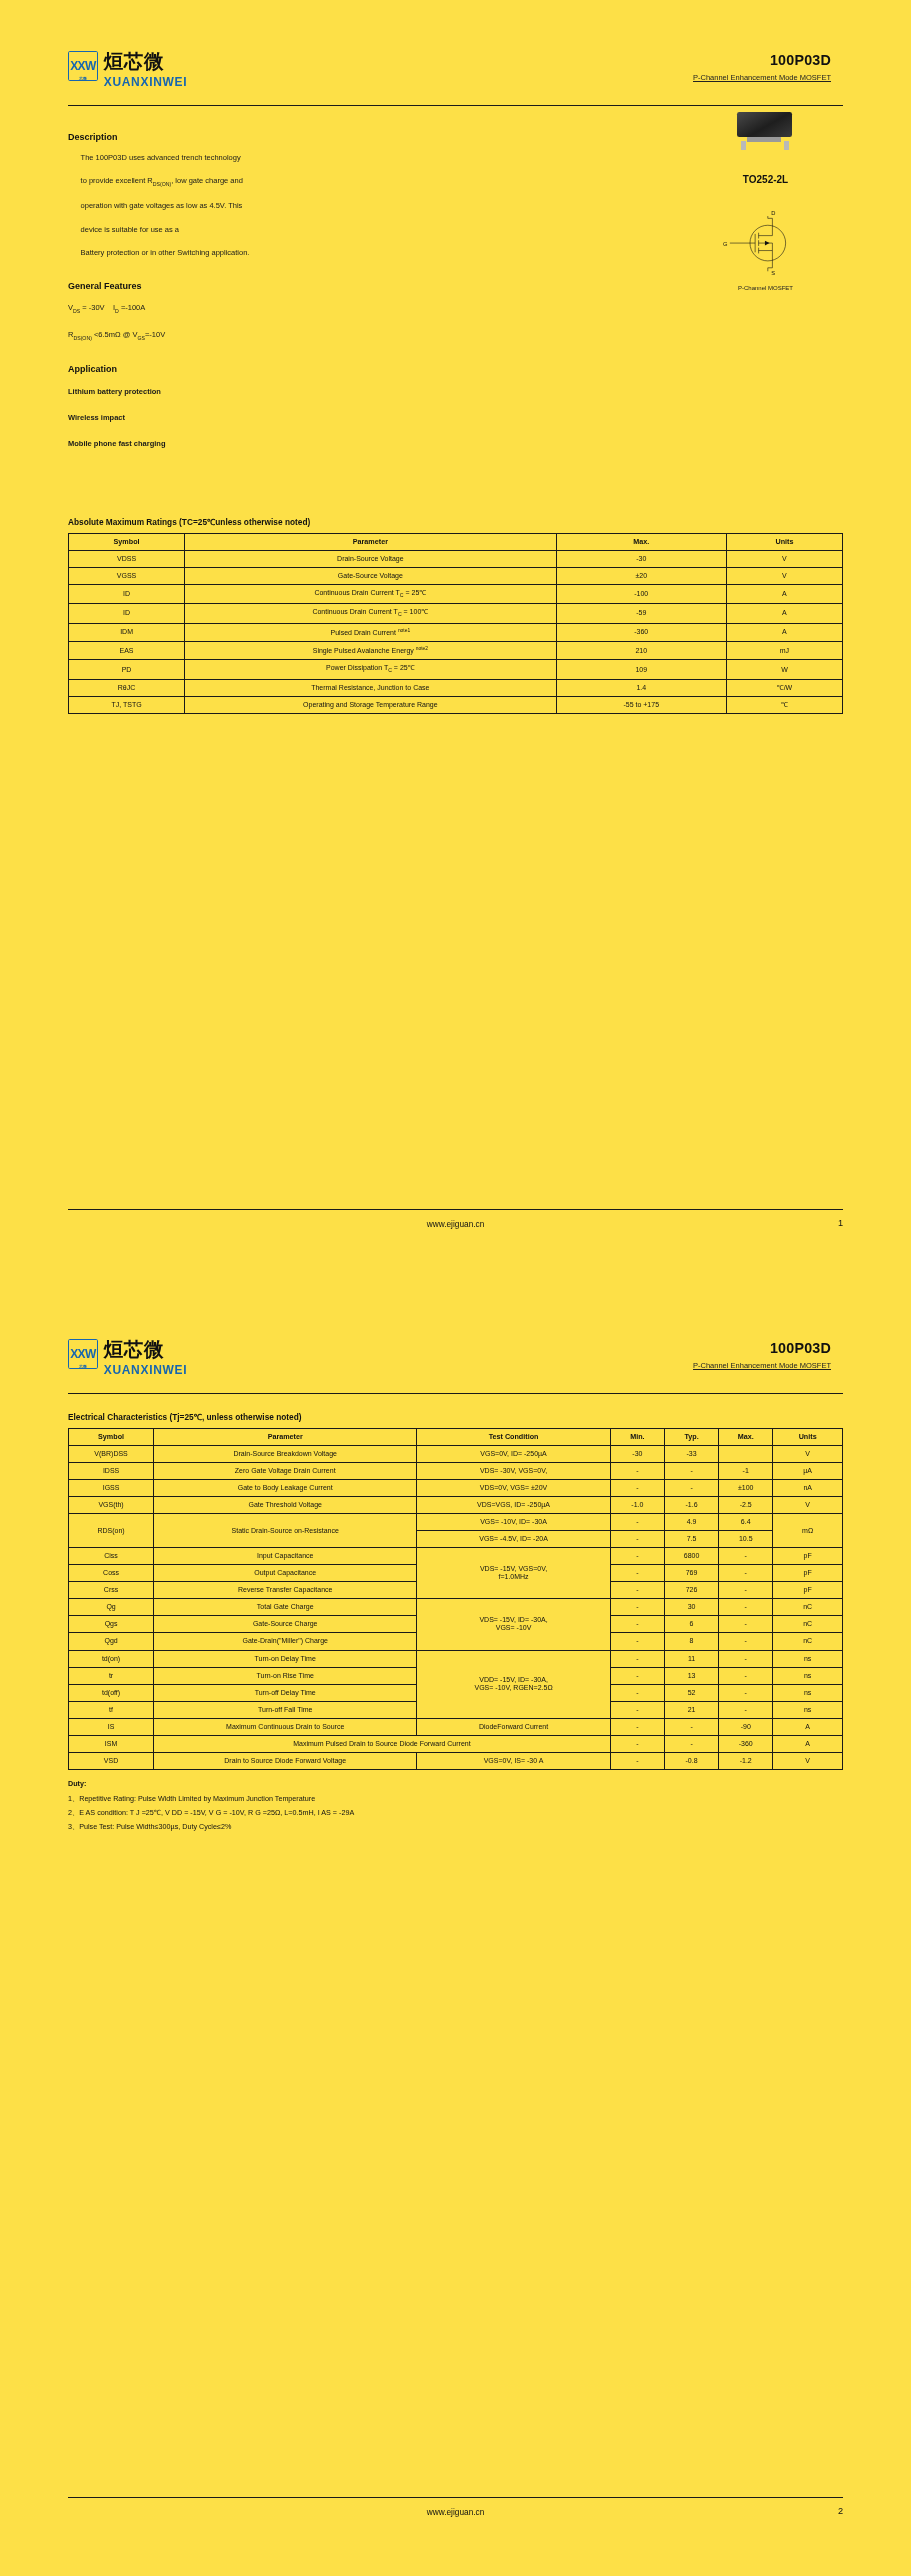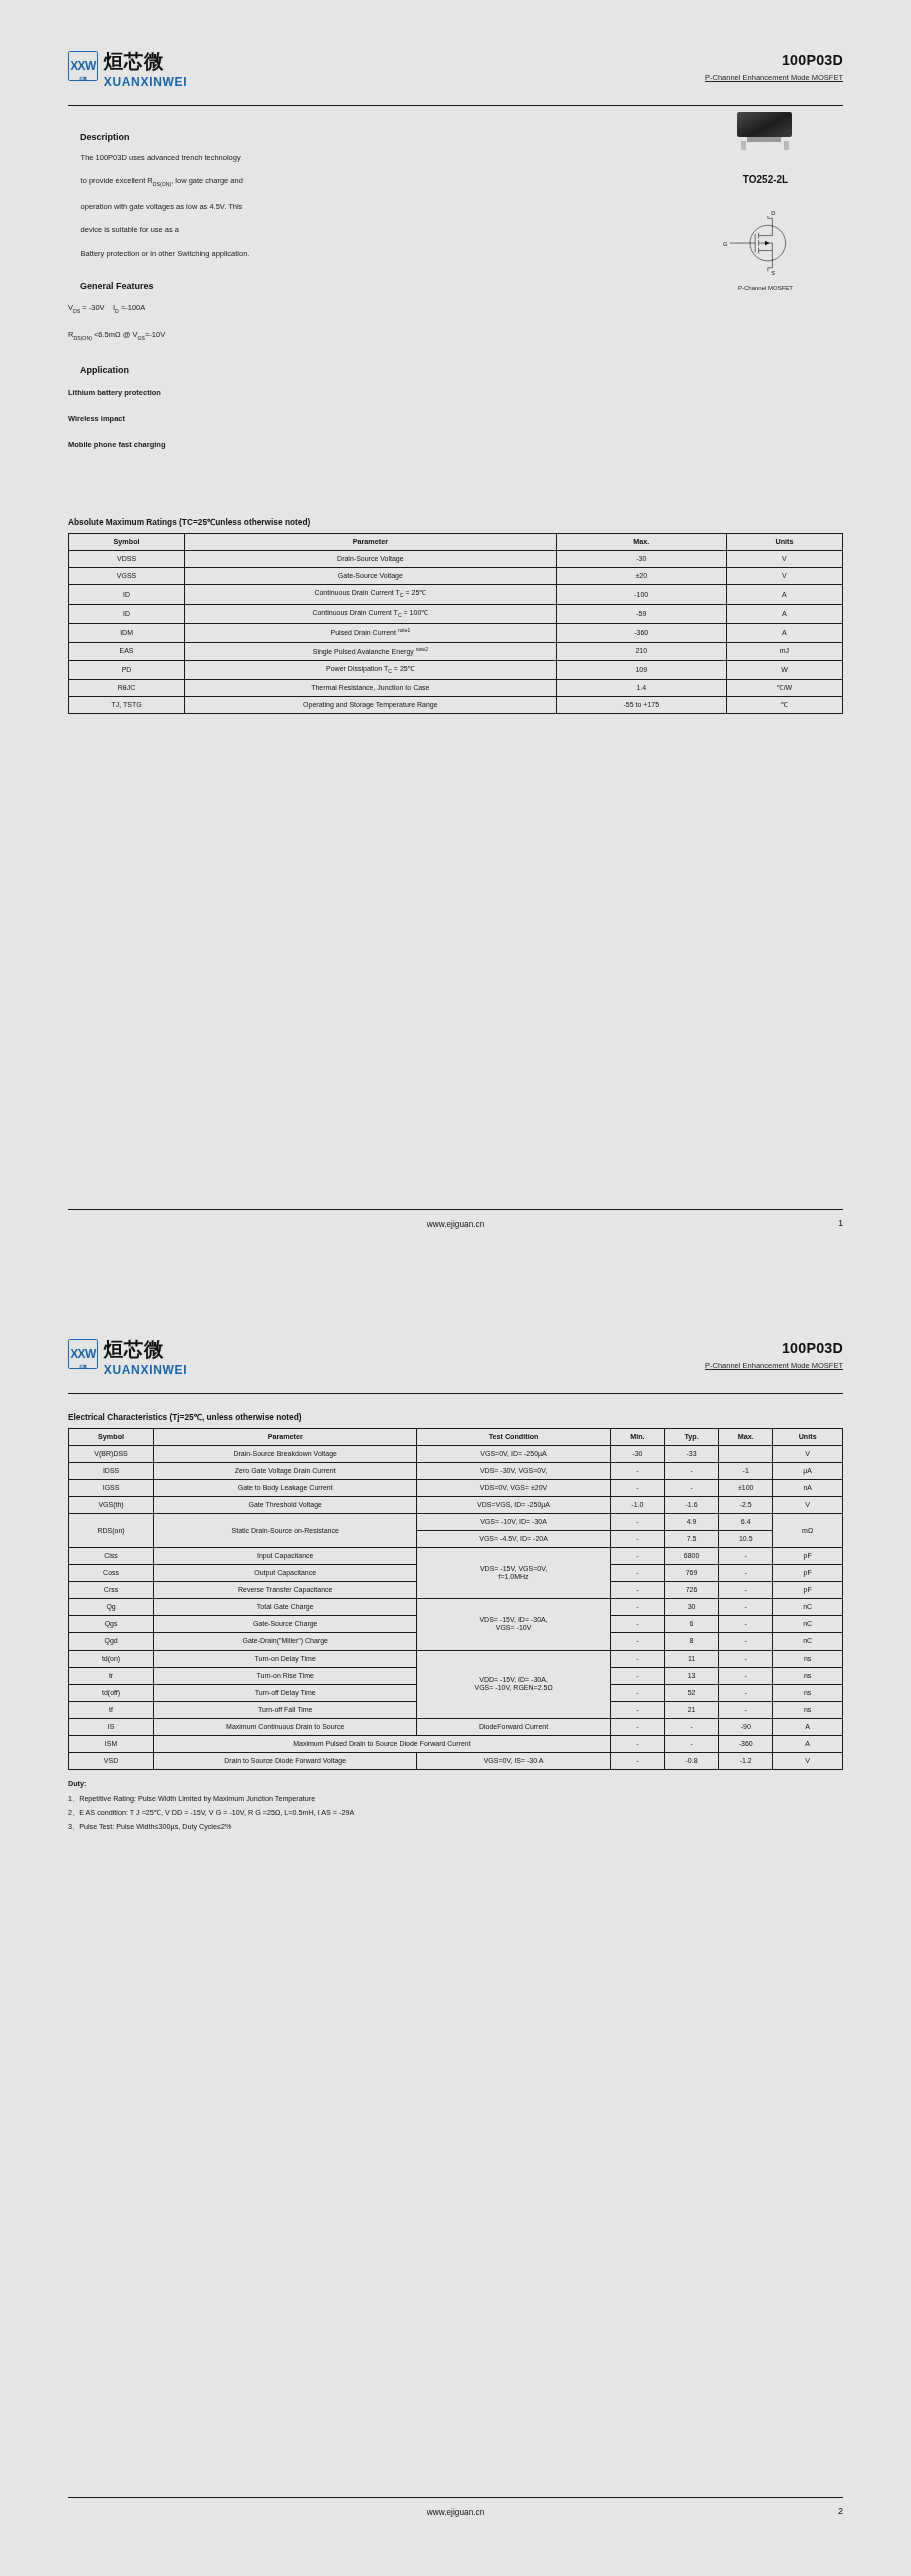--- a/index.html
+++ b/index.html
@@ -6,21 +6,21 @@
   body{font-family:"Liberation Sans", sans-serif;}
   .page{
     width:911px;
     background:#ffffff;
     margin:0 auto;
     position:relative;
   }
   .sheet{
     width:911px;
     height:1288px;
-    background:#e5e5e5;
+    background:#fde047;
     position:relative;
     box-sizing:border-box;
     padding:0;
     overflow:hidden;
   }
   .inner{
     position:absolute;
     left:68px;
     right:68px;
     top:0;
@@ -73,21 +73,21 @@
   }
   .logo-en{
     font-size:12px;
     font-weight:bold;
     color:#1666b0;
     letter-spacing:0.7px;
     margin-top:1.7px;
   }
   .hdr-right{
     position:absolute;
-    right:0;
+    right:12px;
     top:2.3px;
     text-align:right;
   }
   .part-no{
     font-size:14.3px;
     font-weight:bold;
     color:#111;
     letter-spacing:0.2px;
   }
   .part-desc{
@@ -116,21 +116,21 @@
     right:0;
     top:8px;
     font-size:9.2px;
     color:#111;
   }
   
   h2.sec{
     font-size:9px;
     font-weight:bold;
     color:#111;
-    margin:12px;
+    margin:0;
     padding:0;
   }
   .body-line{
     font-size:7.5px;
     color:#1a1a1a;
     line-height:1.05;
   }
   sub{font-size:5.2px;}
   sup{font-size:4.9px;}
   

